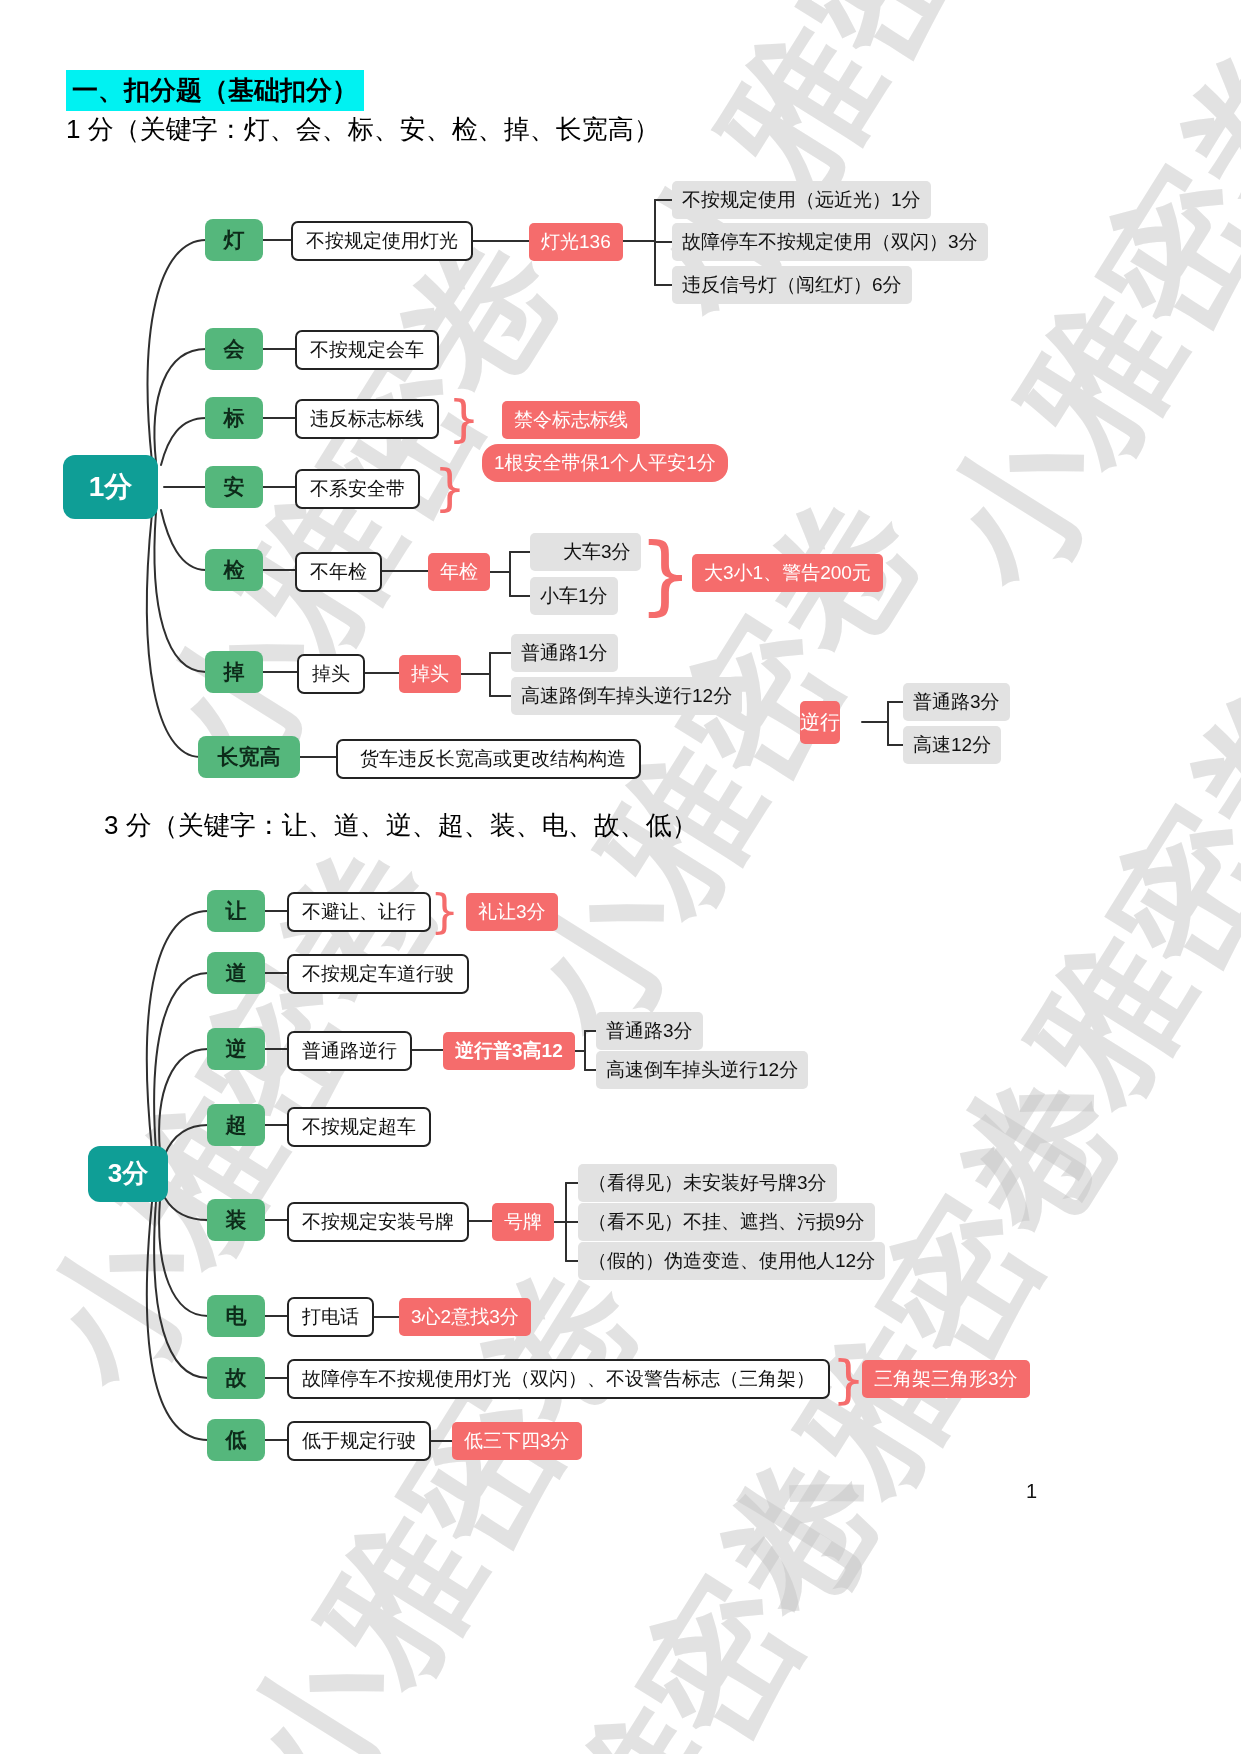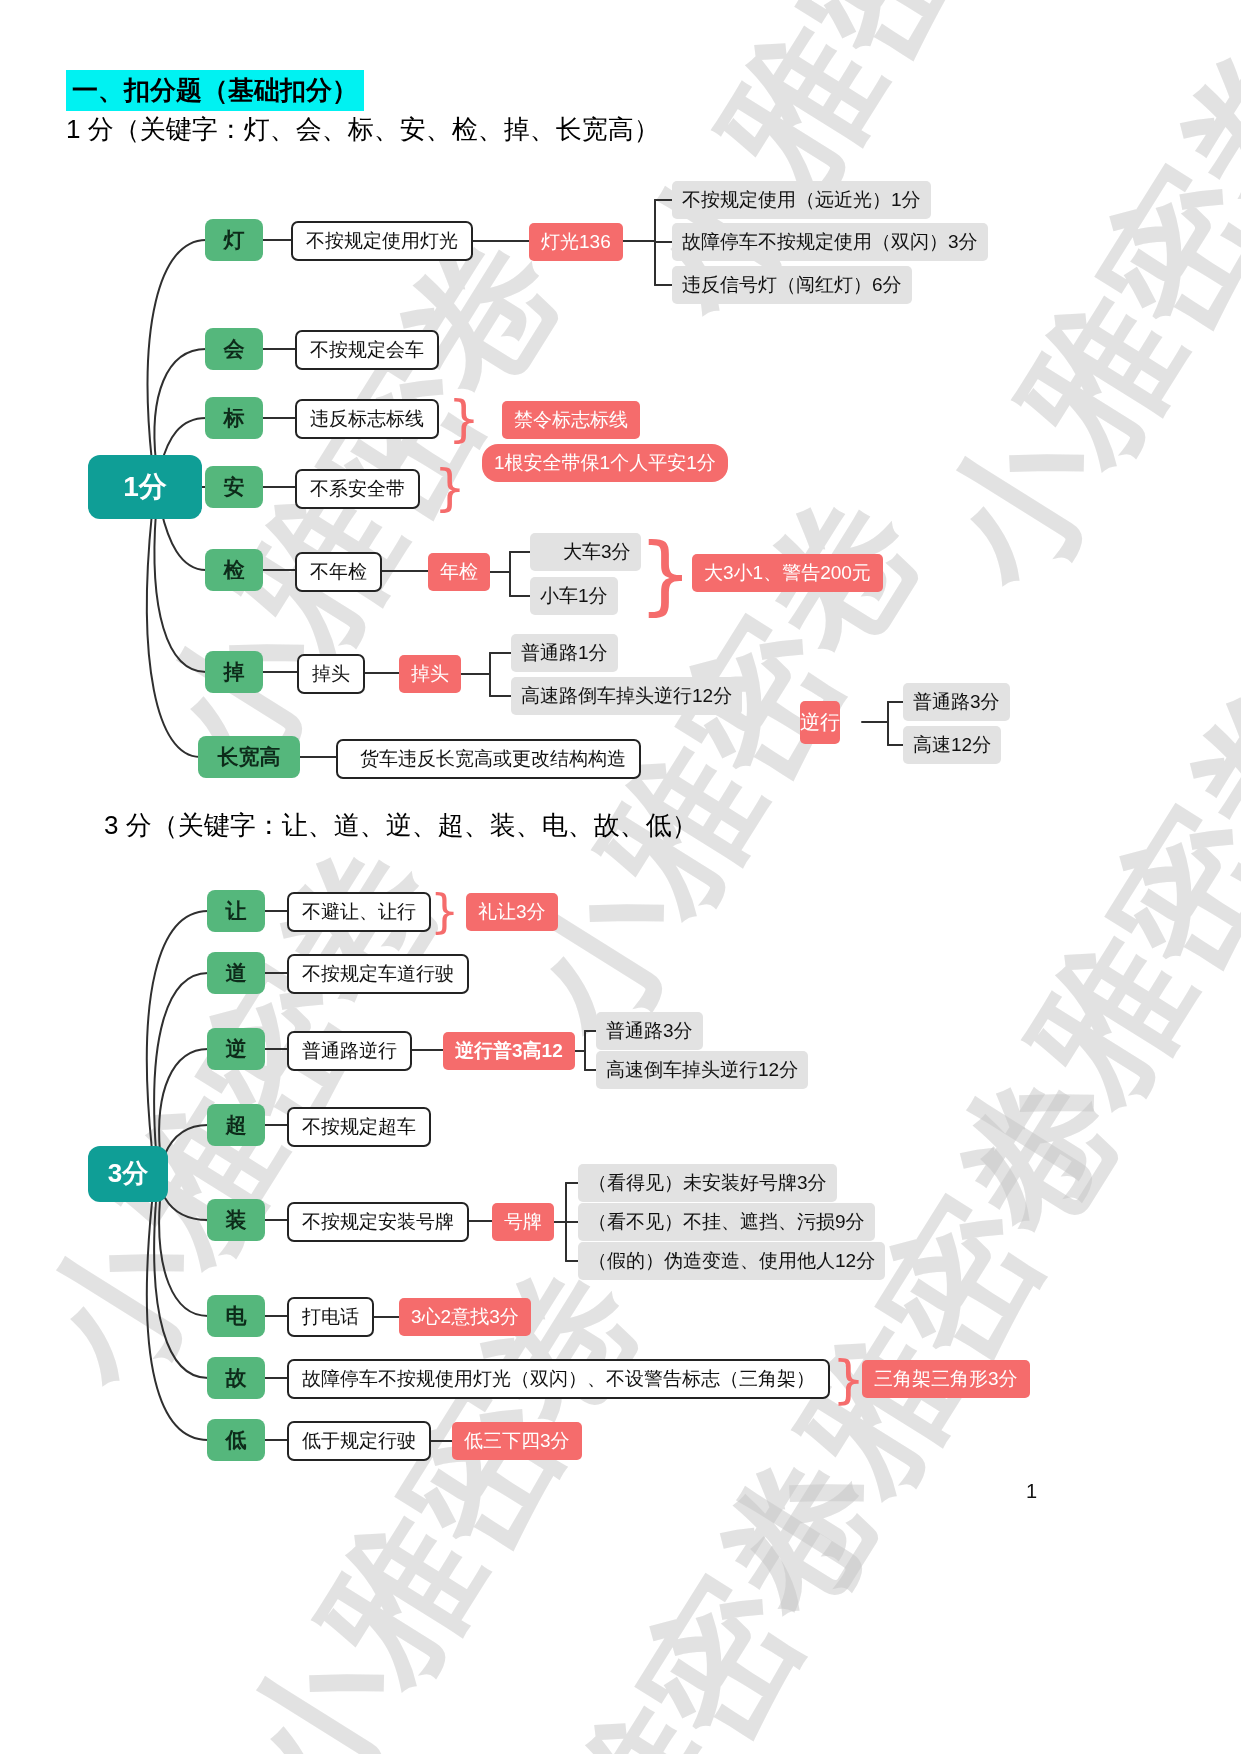--- a/index.html
+++ b/index.html
@@ -114,21 +114,21 @@
       <path d="M 264 1378 L 295 1378"></path>
       <path d="M 264 1440 L 295 1440"></path>
       <path d="M 420 1441 L 458 1441"></path>
     </g>
   </svg>
 
   <div class="title-hl">一、扣分题（基础扣分）</div>
   <div class="subtitle" style="left:66px; top:112px;">1 分（关键字：灯、会、标、安、检、掉、长宽高）</div>
   <div class="subtitle" style="left:104px; top:808px;">3 分（关键字：让、道、逆、超、装、电、故、低）</div>
 
-  <div class="node root" style="left:88px; top:455px; width:114px; height:64px;">1分</div>
+  <div class="node root" style="left:63px; top:455px; width:95px; height:64px;">1分</div>
 
   <div class="node kw" style="left:205px; top:219px;">灯</div>
   <div class="node wbox" style="left:291px; top:221px;">不按规定使用灯光</div>
   <div class="node rbox" style="left:529px; top:223px;">灯光136</div>
   <div class="node gbox" style="left:672px; top:181px;">不按规定使用（远近光）1分</div>
   <div class="node gbox" style="left:672px; top:223px;">故障停车不按规定使用（双闪）3分</div>
   <div class="node gbox" style="left:672px; top:266px;">违反信号灯（闯红灯）6分</div>
 
   <div class="node kw" style="left:205px; top:328px;">会</div>
   <div class="node wbox" style="left:295px; top:330px;">不按规定会车</div>

